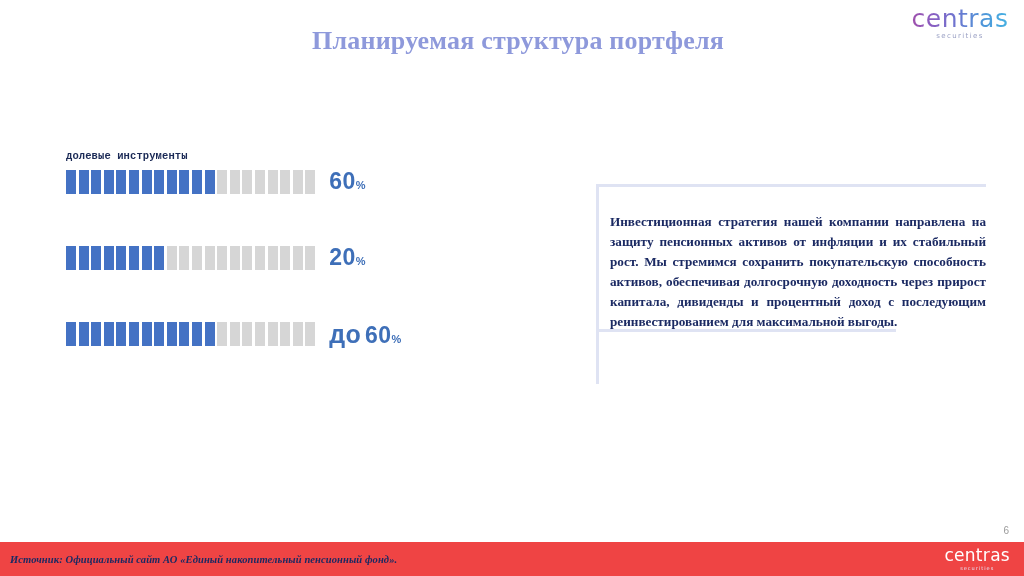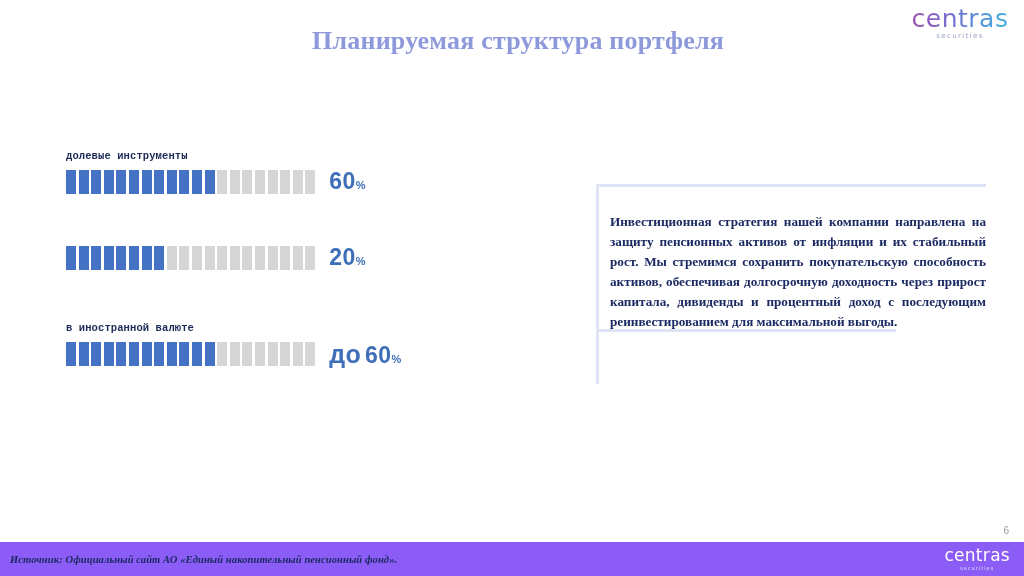--- a/index.html
+++ b/index.html
@@ -187,21 +187,21 @@
     font-size: 10px;
     color: #9b9b9b;
   }
 
   .footer-band {
     position: absolute;
     left: 0;
     right: 0;
     bottom: 0;
     height: 34px;
-    background: #8b5cf6;
+    background: #ef4444;
   }
   .footer-source {
     position: absolute;
     left: 10px;
     top: 50%;
     transform: translateY(-50%);
     font-family: "Liberation Serif", "DejaVu Serif", serif;
     font-style: italic;
     font-weight: bold;
     font-size: 10.5px;
@@ -300,21 +300,20 @@
           <span class="seg"></span>
           <span class="seg"></span>
         </div>
         <div class="value">
           <span class="num">20</span><span class="pct">%</span>
         </div>
       </div>
     </div>
 
     <div class="bar-group">
-      <div class="bar-label">в иностранной валюте</div>
       <div class="bar-row">
         <div class="segments">
           <span class="seg on"></span>
           <span class="seg on"></span>
           <span class="seg on"></span>
           <span class="seg on"></span>
           <span class="seg on"></span>
           <span class="seg on"></span>
           <span class="seg on"></span>
           <span class="seg on"></span>

